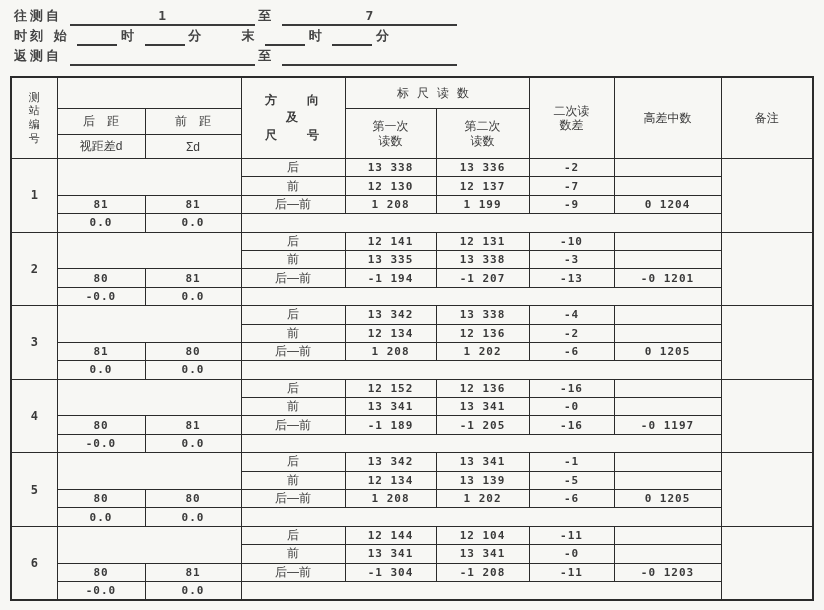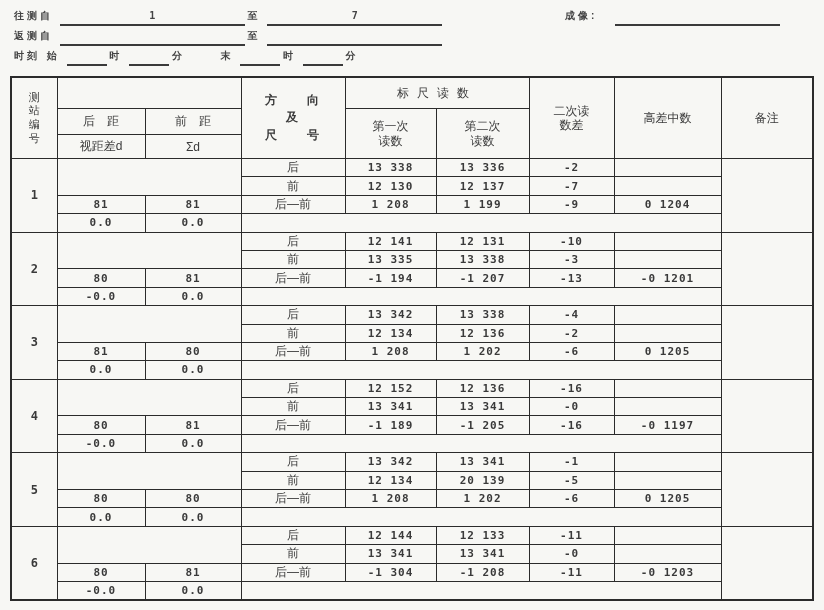--- a/index.html
+++ b/index.html
@@ -6,21 +6,21 @@
   body{
     width:824px;height:610px;
     background:#f7f7f4;
     font-family:"Liberation Sans","DejaVu Sans",sans-serif;
     color:#3a3a3a;
     position:relative;
     overflow:hidden;
   }
   .topform{
     position:absolute;top:6px;left:12px;right:10px;height:66px;
-    font-size:10px;font-weight:bold;color:#444;
+    font-size:13px;font-weight:bold;color:#444;
   }
   .fline{height:20px;line-height:20px;white-space:nowrap;}
   .lbl{letter-spacing:3px;margin-right:4px;}
   .ul{
     display:inline-block;border-bottom:2px solid #3a3a3a;
     text-align:center;height:17px;line-height:17px;vertical-align:bottom;
     font-family:"DejaVu Sans Mono",monospace;font-weight:bold;
   }
   .leftform{position:absolute;left:2px;top:0;}
   .rightform{position:absolute;left:553px;top:0;}
@@ -61,48 +61,43 @@
 </head>
 <body>
 
 <div class="topform">
   <div class="leftform">
     <div class="fline">
       <span class="lbl">往测自</span>
       <span class="ul w185">1</span>
       <span class="lbl">至</span>
       <span class="ul w175">7</span>
-    </div>
-    <div class="fline">
-      <span class="lbl">返测自</span>
-      <span class="ul w185"></span>
-      <span class="lbl">至</span>
-      <span class="ul w175"></span>
     </div>
     <div class="fline">
       <span class="lbl">时刻</span>
       <span class="lbl">始</span>
       <span class="ul w40"></span>
       <span class="lbl">时</span>
       <span class="ul w40"></span>
       <span class="lbl">分</span>
       <span class="gap"></span>
       <span class="lbl">末</span>
       <span class="ul w40"></span>
       <span class="lbl">时</span>
       <span class="ul w40"></span>
       <span class="lbl">分</span>
     </div>
+    <div class="fline">
+      <span class="lbl">返测自</span>
+      <span class="ul w185"></span>
+      <span class="lbl">至</span>
+      <span class="ul w175"></span>
+    </div>
   </div>
   <div class="rightform">
-    <div class="fline">
-      <span class="lbl">成像:</span>
-      <span class="sgap"></span>
-      <span class="ul w165"></span>
-    </div>
   </div>
 </div>
 
 <table class="form" id="ltable">
   <colgroup>
     <col style="width:46px">
       <col style="width:88px">
       <col style="width:96px">
     <col style="width:104px">
       <col style="width:91px">
@@ -284,21 +279,21 @@
       <td>后</td>
       <td class="num">13 342</td>
       <td class="num">13 341</td>
       <td class="num">-1</td>
       <td></td>
       <td rowspan="4"></td>
     </tr>
     <tr>
       <td>前</td>
       <td class="num">12 134</td>
-      <td class="num">20 139</td>
+      <td class="num">13 139</td>
       <td class="num">-5</td>
       <td></td>
     </tr>
     <tr>
       <td class="num">80</td>
       <td class="num">80</td>
       <td>后—前</td>
       <td class="num">1 208</td>
       <td class="num">1 202</td>
       <td class="num">-6</td>
@@ -310,21 +305,21 @@
       <td colspan="5"></td>
     </tr>
   </tbody>
 
   <tbody>
     <tr>
       <td rowspan="4" class="c-station">6</td>
       <td colspan="2" rowspan="2"></td>
       <td>后</td>
       <td class="num">12 144</td>
-      <td class="num">12 133</td>
+      <td class="num">12 104</td>
       <td class="num">-11</td>
       <td></td>
       <td rowspan="4"></td>
     </tr>
     <tr>
       <td>前</td>
       <td class="num">13 341</td>
       <td class="num">13 341</td>
       <td class="num">-0</td>
       <td></td>

